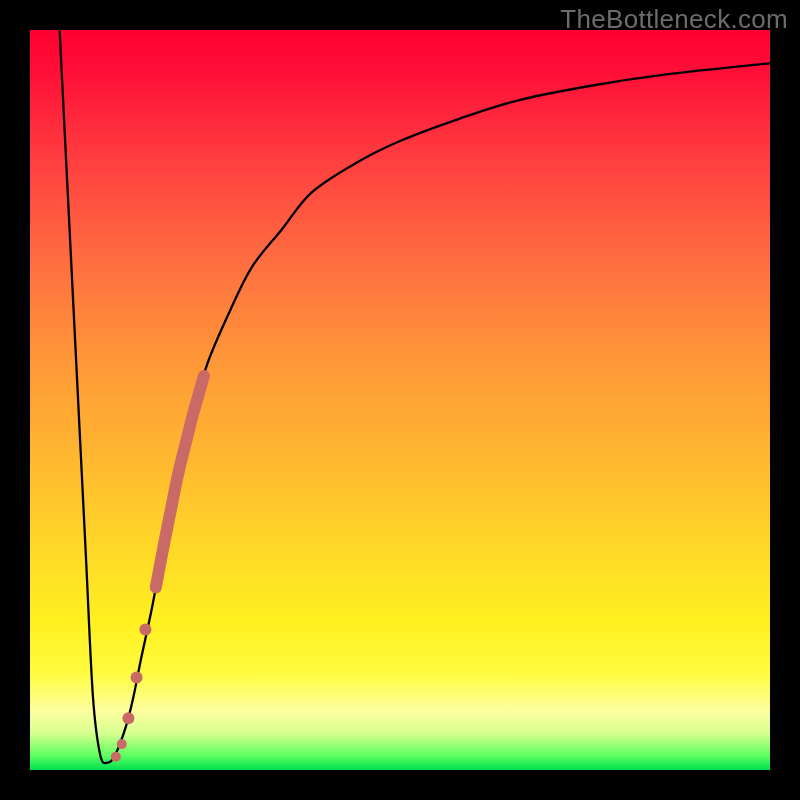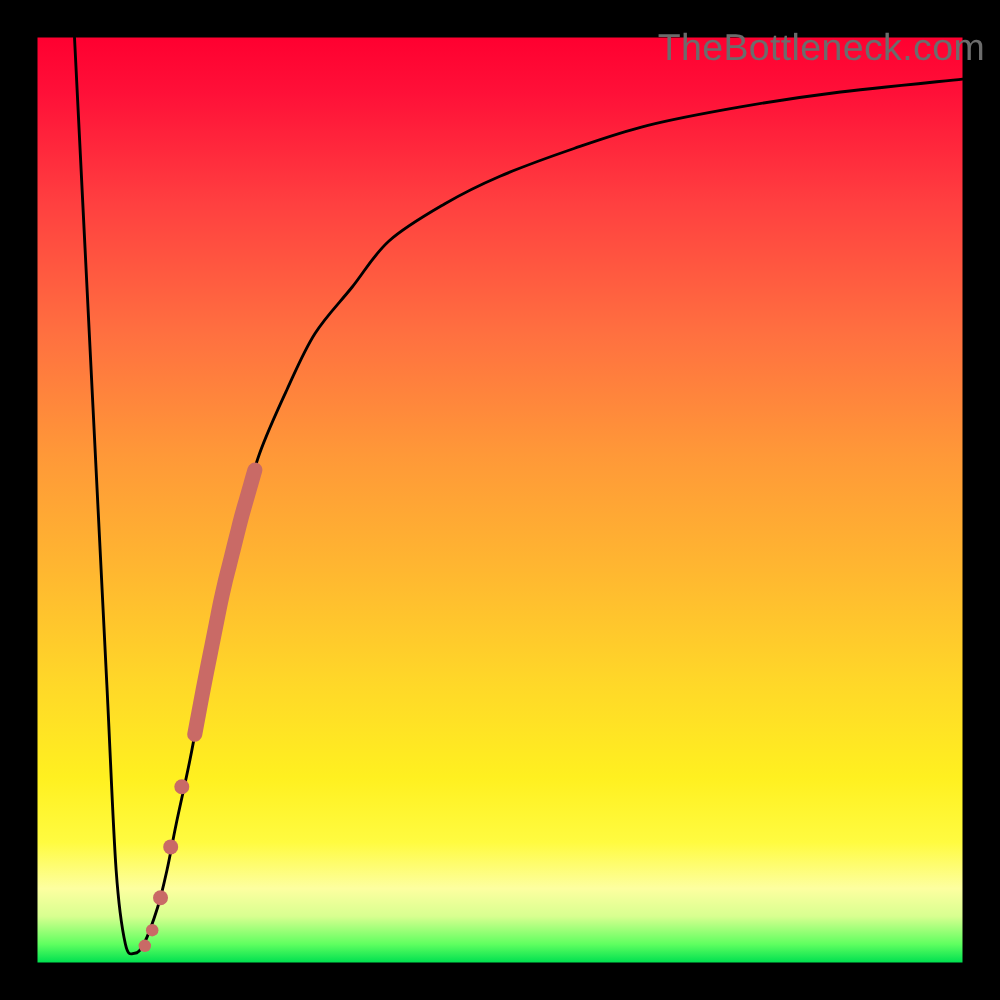--- a/index.html
+++ b/index.html
@@ -38,24 +38,24 @@
       #fff020 80%,
       #fffb40 87%,
       #fdffa0 92%,
       #d8ff90 95%,
       #60ff60 98%,
       #00e050 100%
     );
   }
   .watermark {
     position: absolute;
-    top: 22px;
+    top: 4px;
     right: 12px;
     color: #6c6c6c;
-    font-size: 30px;
+    font-size: 26px;
     font-weight: 400;
     letter-spacing: 0.3px;
     user-select: none;
   }
   svg.curve {
     position: absolute;
     left: 0;
     top: 0;
     width: 740px;
     height: 740px;

